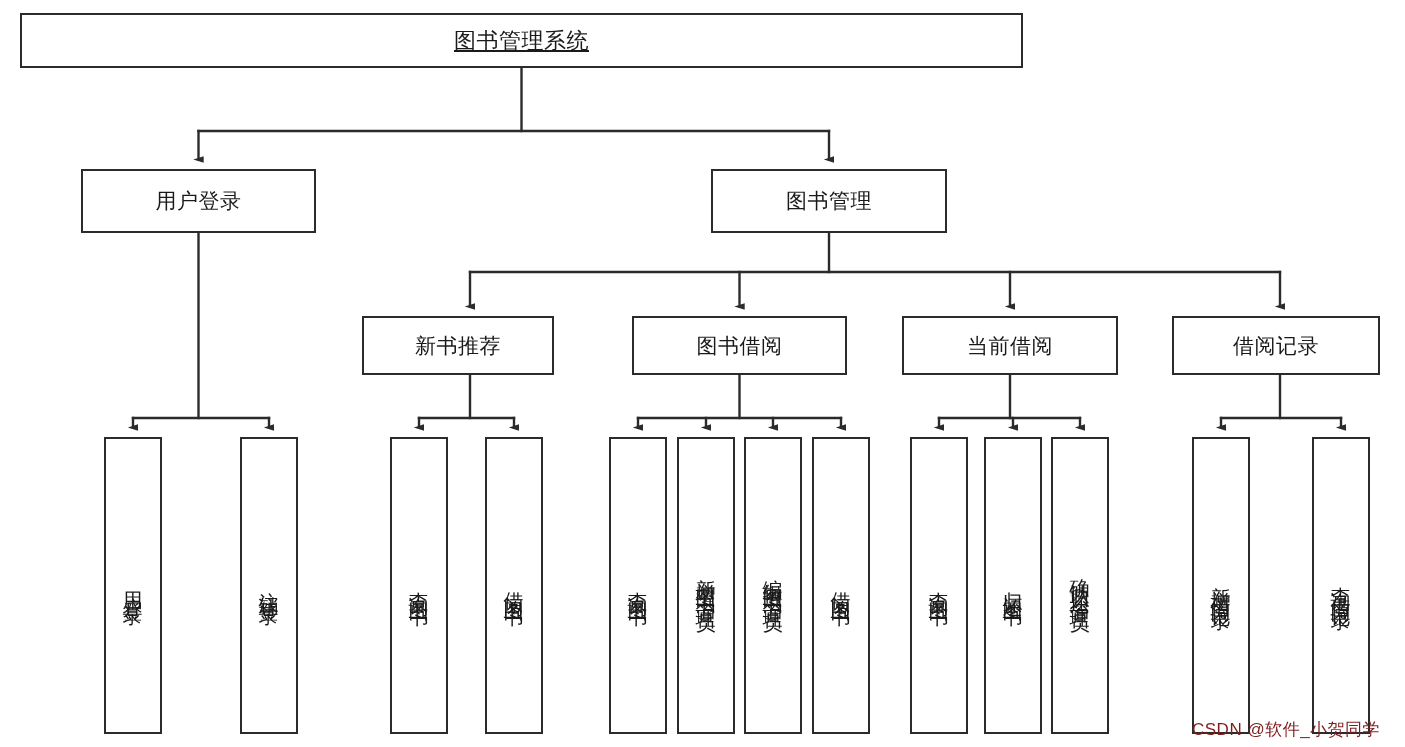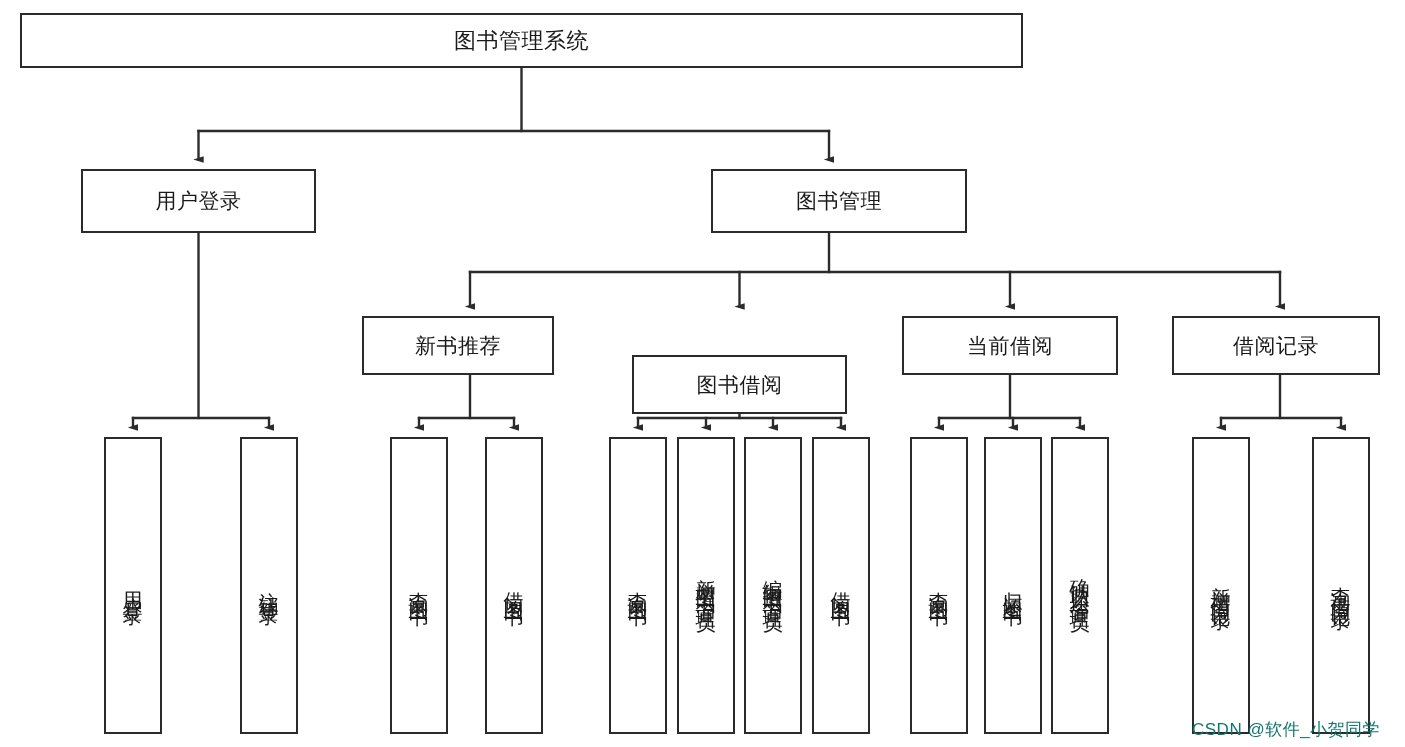--- a/index.html
+++ b/index.html
@@ -106,35 +106,35 @@
         <path d="M939,418 L939,427.5" marker-end="url(#arrowhead)"></path>
         <path d="M1013,418 L1013,427.5" marker-end="url(#arrowhead)"></path>
         <path d="M1080,418 L1080,427.5" marker-end="url(#arrowhead)"></path>
         <path d="M1280,375 L1280,418"></path>
         <path d="M1221,418 L1341,418"></path>
         <path d="M1221,418 L1221,427.5" marker-end="url(#arrowhead)"></path>
         <path d="M1341,418 L1341,427.5" marker-end="url(#arrowhead)"></path>
       </g>
   </svg>
 
-  <div class="node root" id="box-root" style="left: 20px; top: 13px; width: 1003px; height: 55px;">
+  <div class="node root" id="box-root" style="left: 20px; top: 13px; width: 1003px; height: 55px; text-decoration: underline;">
     <span>图书管理系统</span>
   </div>
 
   <div class="node h" id="box-l2-0" style="left: 81px; top: 169px; width: 235px; height: 64px;">
     <span>用户登录</span>
   </div>
-  <div class="node h" id="box-l2-1" style="left: 711px; top: 169px; width: 256px; height: 64px;">
+  <div class="node h" id="box-l2-1" style="left: 711px; top: 169px; width: 236px; height: 64px;">
     <span>图书管理</span>
   </div>
 
   <div class="node h" id="box-l3-0" style="left: 362px; top: 316px; width: 192px; height: 59px;">
     <span>新书推荐</span>
   </div>
-  <div class="node h" id="box-l3-1" style="left: 632px; top: 316px; width: 215px; height: 59px; margin-top: 39px;">
+  <div class="node h" id="box-l3-1" style="left: 632px; top: 316px; width: 215px; height: 59px;">
     <span>图书借阅</span>
   </div>
   <div class="node h" id="box-l3-2" style="left: 902px; top: 316px; width: 216px; height: 59px; justify-content: center;">
     <span>当前借阅</span>
   </div>
   <div class="node h" id="box-l3-3" style="left: 1172px; top: 316px; width: 208px; height: 59px;">
     <span>借阅记录</span>
   </div>
 
   <div class="node leaf" id="box-leaf-0" style="left: 104px; top: 437px; width: 58px; height: 297px;">
@@ -170,15 +170,15 @@
   <div class="node leaf" id="box-leaf-10" style="left: 1051px; top: 437px; width: 58px; height: 297px;">
     <span class="vtext">确认归还（管理员）</span>
   </div>
   <div class="node leaf" id="box-leaf-11" style="left: 1192px; top: 437px; width: 58px; height: 297px;">
     <span class="vtext">新增借阅记录</span>
   </div>
   <div class="node leaf" id="box-leaf-12" style="left: 1312px; top: 437px; width: 58px; height: 297px;">
     <span class="vtext">查询借阅记录</span>
   </div>
 
-  <div class="watermark" id="wm" style="left: 1192px; top: 718px; color: #0f766e;">CSDN @软件_小贺同学</div>
+  <div class="watermark" id="wm" style="left: 1192px; top: 718px; color: #7f1d1d;">CSDN @软件_小贺同学</div>
 
 </div>
 
 </body></html>

